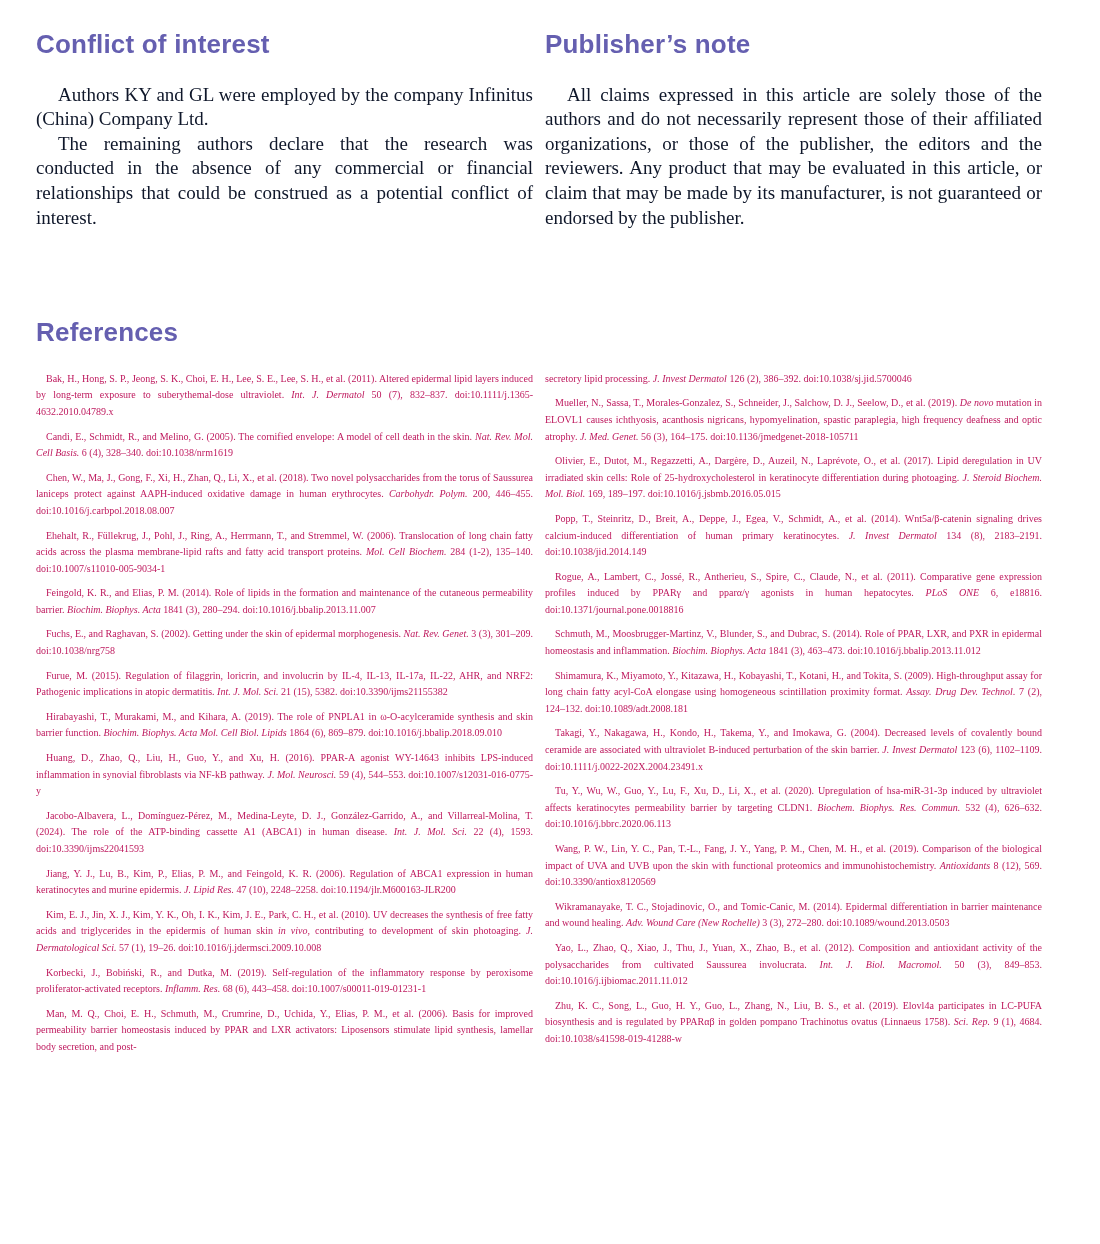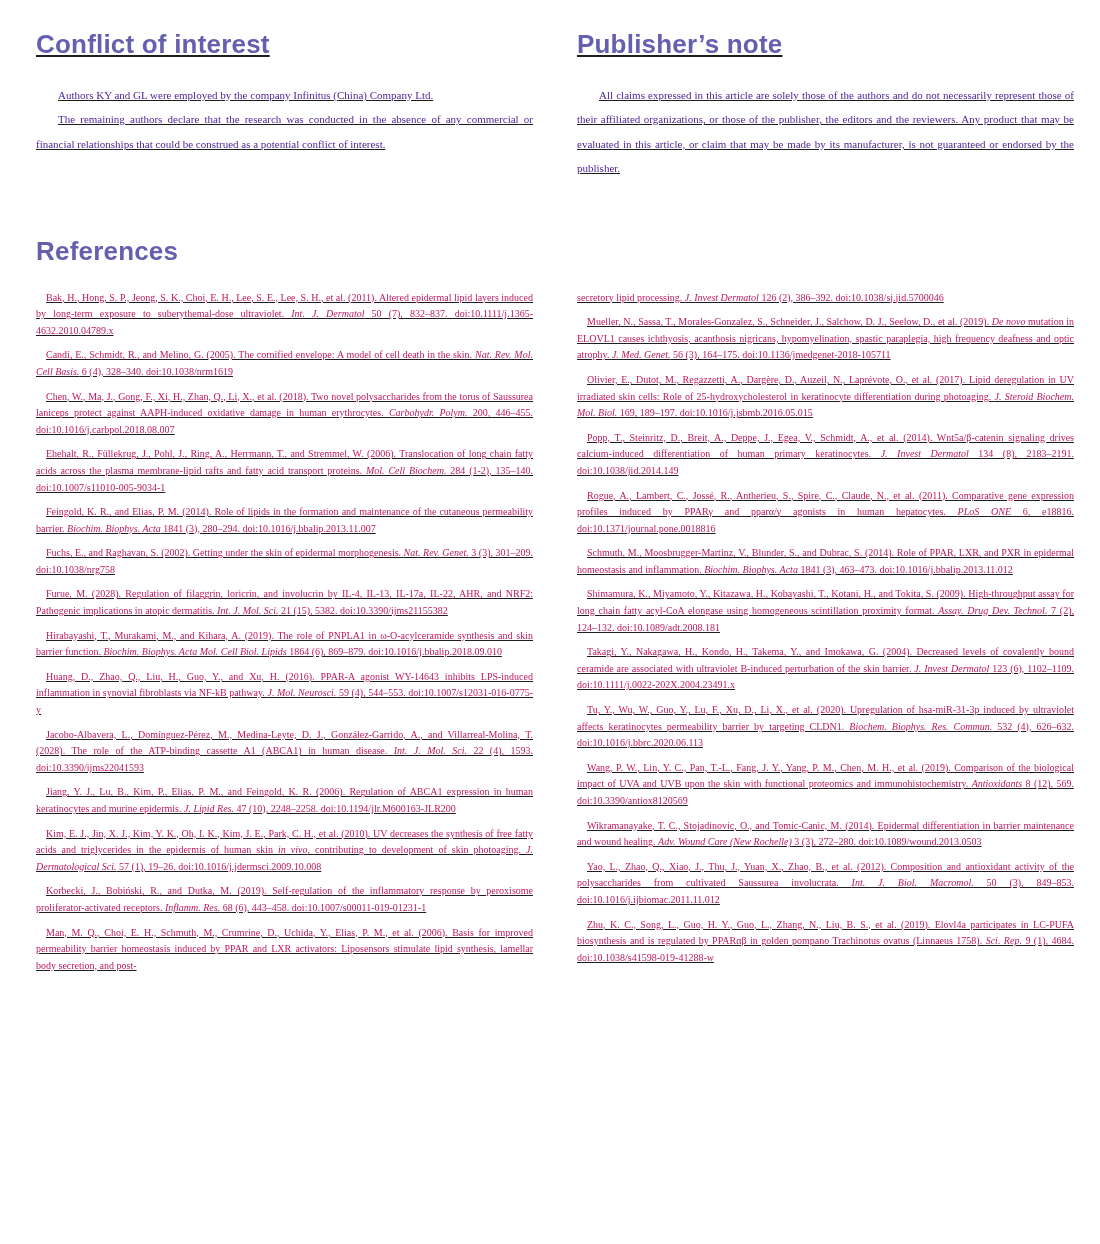--- a/index.html
+++ b/index.html
@@ -3,32 +3,32 @@
 <meta charset="utf-8">
 <style>
   html,body{margin:0;padding:0;background:#ffffff;}
   .page{
     width:1100px;height:1244px;box-sizing:border-box;
     padding:30px 42px 20px 36px;
     background:#ffffff;color:#1e1e1e;
     font-family:"Liberation Serif", serif;
     overflow:hidden;
   }
-  .two-col{display:flex;gap:44px;text-decoration:underline;}
+  .two-col{display:flex;gap:12px;}
   .col{width:497px;flex:0 0 497px;}
   h2.sec-title{
     font-family:"Liberation Sans", sans-serif;
     font-size:26px;font-weight:600;letter-spacing:0.2px;
     color:#655fb0;margin:0 0 24px 0;line-height:1.1;
   }
   .body-par{
-    font-size:11px;line-height:24.6px;text-align:justify;
-    text-indent:22px;margin:0;color:#4c1d95;
+    font-size:19px;line-height:24.6px;text-align:justify;
+    text-indent:22px;margin:0;color:#0f172a;
   }
-  .refs-section{margin-top:56px;}
+  .refs-section{margin-top:88px;}
   .ref{
     font-size:10px;line-height:16.6px;text-align:justify;
     text-indent:10px;margin:0 0 8px 0;color:#be185d;
     hyphens:none;
   }
   .ref.cont{text-indent:0;}
   .ref i{font-style:italic;}
 </style>
 </head>
 <body>
@@ -50,24 +50,24 @@
   <section class="refs-section">
     <h2 class="sec-title">References</h2>
     <div class="two-col">
       <div class="col" id="refs-left">
           <p class="ref"><span>Bak, H., Hong, S. P., Jeong, S. K., Choi, E. H., Lee, S. E., Lee, S. H., et al. (2011). Altered epidermal lipid layers induced by long-term exposure to suberythemal-dose ultraviolet. </span><i>Int. J. Dermatol</i><span> 50 (7), 832–837. doi:10.1111/j.1365-4632.2010.04789.x</span></p>
           <p class="ref"><span>Candi, E., Schmidt, R., and Melino, G. (2005). The cornified envelope: A model of cell death in the skin. </span><i>Nat. Rev. Mol. Cell Basis.</i><span> 6 (4), 328–340. doi:10.1038/nrm1619</span></p>
           <p class="ref"><span>Chen, W., Ma, J., Gong, F., Xi, H., Zhan, Q., Li, X., et al. (2018). Two novel polysaccharides from the torus of Saussurea laniceps protect against AAPH-induced oxidative damage in human erythrocytes. </span><i>Carbohydr. Polym.</i><span> 200, 446–455. doi:10.1016/j.carbpol.2018.08.007</span></p>
           <p class="ref"><span>Ehehalt, R., Füllekrug, J., Pohl, J., Ring, A., Herrmann, T., and Stremmel, W. (2006). Translocation of long chain fatty acids across the plasma membrane-lipid rafts and fatty acid transport proteins. </span><i>Mol. Cell Biochem.</i><span> 284 (1-2), 135–140. doi:10.1007/s11010-005-9034-1</span></p>
           <p class="ref"><span>Feingold, K. R., and Elias, P. M. (2014). Role of lipids in the formation and maintenance of the cutaneous permeability barrier. </span><i>Biochim. Biophys. Acta</i><span> 1841 (3), 280–294. doi:10.1016/j.bbalip.2013.11.007</span></p>
           <p class="ref"><span>Fuchs, E., and Raghavan, S. (2002). Getting under the skin of epidermal morphogenesis. </span><i>Nat. Rev. Genet.</i><span> 3 (3), 301–209. doi:10.1038/nrg758</span></p>
-          <p class="ref"><span>Furue, M. (2028). Regulation of filaggrin, loricrin, and involucrin by IL-4, IL-13, IL-17a, IL-22, AHR, and NRF2: Pathogenic implications in atopic dermatitis. </span><i>Int. J. Mol. Sci.</i><span> 21 (15), 5382. doi:10.3390/ijms21155382</span></p>
+          <p class="ref"><span>Furue, M. (2015). Regulation of filaggrin, loricrin, and involucrin by IL-4, IL-13, IL-17a, IL-22, AHR, and NRF2: Pathogenic implications in atopic dermatitis. </span><i>Int. J. Mol. Sci.</i><span> 21 (15), 5382. doi:10.3390/ijms21155382</span></p>
           <p class="ref"><span>Hirabayashi, T., Murakami, M., and Kihara, A. (2019). The role of PNPLA1 in ω-O-acylceramide synthesis and skin barrier function. </span><i>Biochim. Biophys. Acta Mol. Cell Biol. Lipids</i><span> 1864 (6), 869–879. doi:10.1016/j.bbalip.2018.09.010</span></p>
           <p class="ref"><span>Huang, D., Zhao, Q., Liu, H., Guo, Y., and Xu, H. (2016). PPAR-A agonist WY-14643 inhibits LPS-induced inflammation in synovial fibroblasts via NF-kB pathway. </span><i>J. Mol. Neurosci.</i><span> 59 (4), 544–553. doi:10.1007/s12031-016-0775-y</span></p>
-          <p class="ref"><span>Jacobo-Albavera, L., Domínguez-Pérez, M., Medina-Leyte, D. J., González-Garrido, A., and Villarreal-Molina, T. (2028). The role of the ATP-binding cassette A1 (ABCA1) in human disease. </span><i>Int. J. Mol. Sci.</i><span> 22 (4), 1593. doi:10.3390/ijms22041593</span></p>
+          <p class="ref"><span>Jacobo-Albavera, L., Domínguez-Pérez, M., Medina-Leyte, D. J., González-Garrido, A., and Villarreal-Molina, T. (2024). The role of the ATP-binding cassette A1 (ABCA1) in human disease. </span><i>Int. J. Mol. Sci.</i><span> 22 (4), 1593. doi:10.3390/ijms22041593</span></p>
           <p class="ref"><span>Jiang, Y. J., Lu, B., Kim, P., Elias, P. M., and Feingold, K. R. (2006). Regulation of ABCA1 expression in human keratinocytes and murine epidermis. </span><i>J. Lipid Res.</i><span> 47 (10), 2248–2258. doi:10.1194/jlr.M600163-JLR200</span></p>
           <p class="ref"><span>Kim, E. J., Jin, X. J., Kim, Y. K., Oh, I. K., Kim, J. E., Park, C. H., et al. (2010). UV decreases the synthesis of free fatty acids and triglycerides in the epidermis of human skin </span><i>in vivo</i><span>, contributing to development of skin photoaging. </span><i>J. Dermatological Sci.</i><span> 57 (1), 19–26. doi:10.1016/j.jdermsci.2009.10.008</span></p>
           <p class="ref"><span>Korbecki, J., Bobiński, R., and Dutka, M. (2019). Self-regulation of the inflammatory response by peroxisome proliferator-activated receptors. </span><i>Inflamm. Res.</i><span> 68 (6), 443–458. doi:10.1007/s00011-019-01231-1</span></p>
           <p class="ref"><span>Man, M. Q., Choi, E. H., Schmuth, M., Crumrine, D., Uchida, Y., Elias, P. M., et al. (2006). Basis for improved permeability barrier homeostasis induced by PPAR and LXR activators: Liposensors stimulate lipid synthesis, lamellar body secretion, and post-</span></p>
         </div>
       <div class="col" id="refs-right">
           <p class="ref cont"><span>secretory lipid processing. </span><i>J. Invest Dermatol</i><span> 126 (2), 386–392. doi:10.1038/sj.jid.5700046</span></p>
           <p class="ref"><span>Mueller, N., Sassa, T., Morales-Gonzalez, S., Schneider, J., Salchow, D. J., Seelow, D., et al. (2019). </span><i>De novo</i><span> mutation in ELOVL1 causes ichthyosis, acanthosis nigricans, hypomyelination, spastic paraplegia, high frequency deafness and optic atrophy. </span><i>J. Med. Genet.</i><span> 56 (3), 164–175. doi:10.1136/jmedgenet-2018-105711</span></p>
           <p class="ref"><span>Olivier, E., Dutot, M., Regazzetti, A., Dargère, D., Auzeil, N., Laprévote, O., et al. (2017). Lipid deregulation in UV irradiated skin cells: Role of 25-hydroxycholesterol in keratinocyte differentiation during photoaging. </span><i>J. Steroid Biochem. Mol. Biol.</i><span> 169, 189–197. doi:10.1016/j.jsbmb.2016.05.015</span></p>
           <p class="ref"><span>Popp, T., Steinritz, D., Breit, A., Deppe, J., Egea, V., Schmidt, A., et al. (2014). Wnt5a/β-catenin signaling drives calcium-induced differentiation of human primary keratinocytes. </span><i>J. Invest Dermatol</i><span> 134 (8), 2183–2191. doi:10.1038/jid.2014.149</span></p>

